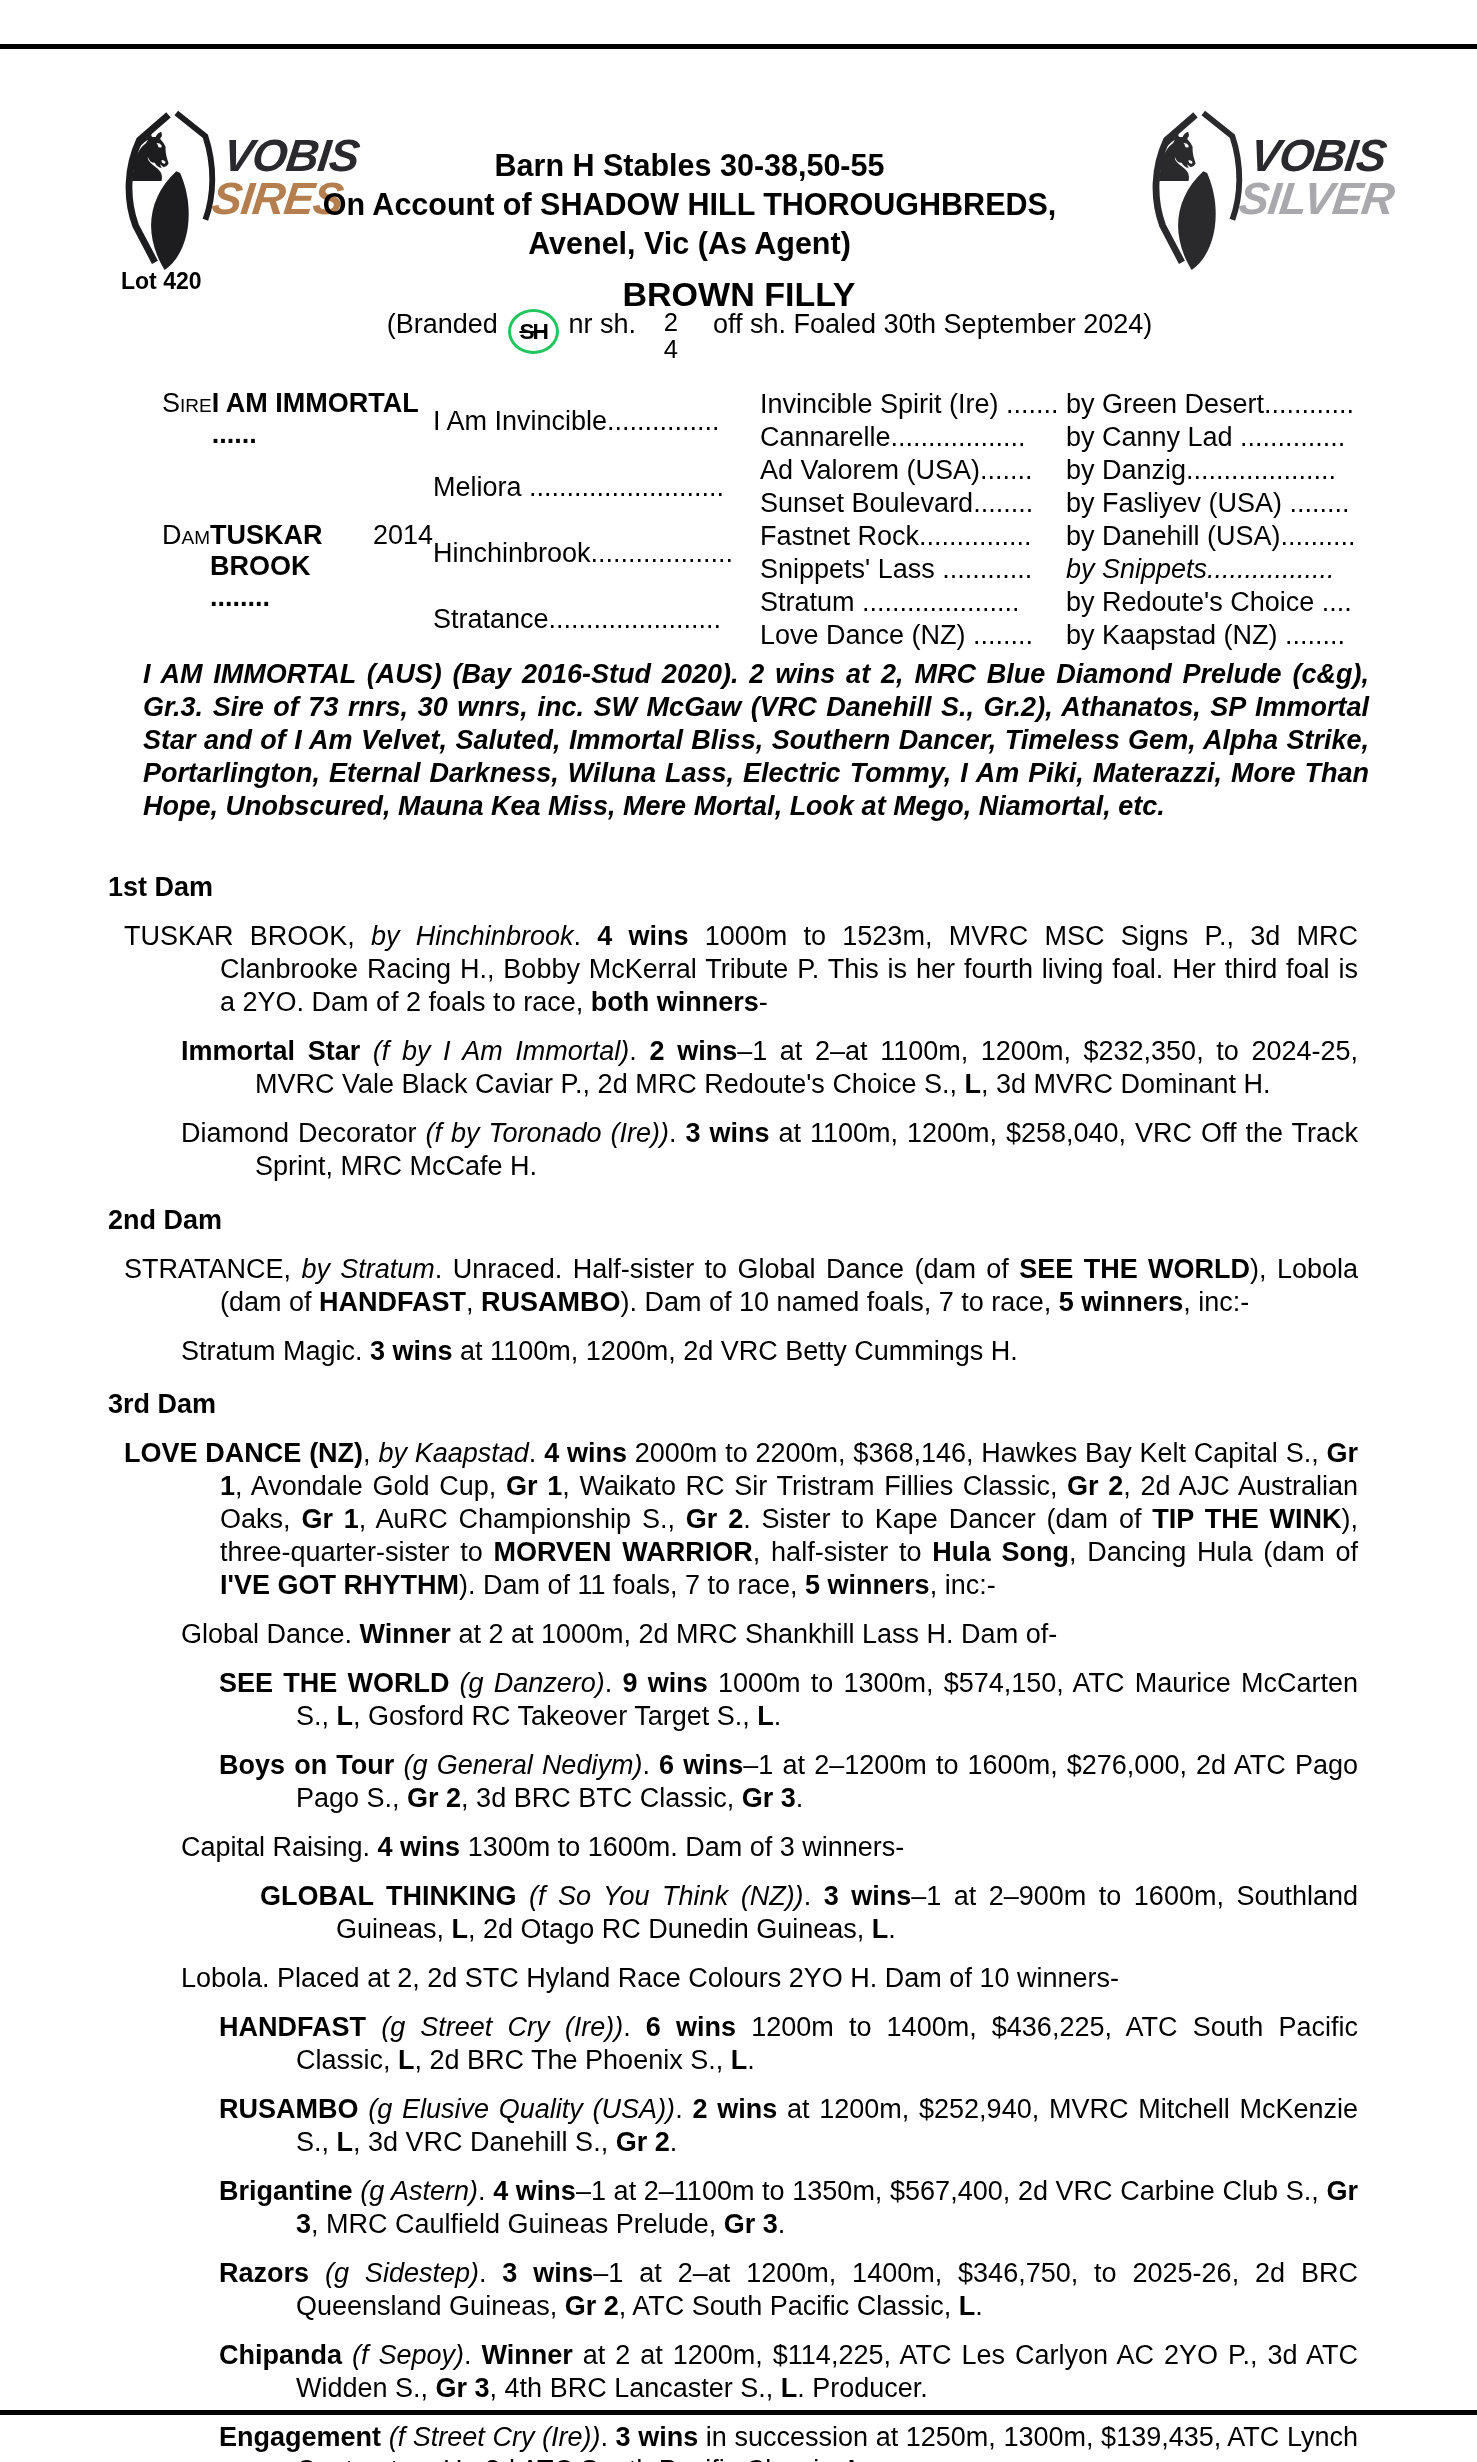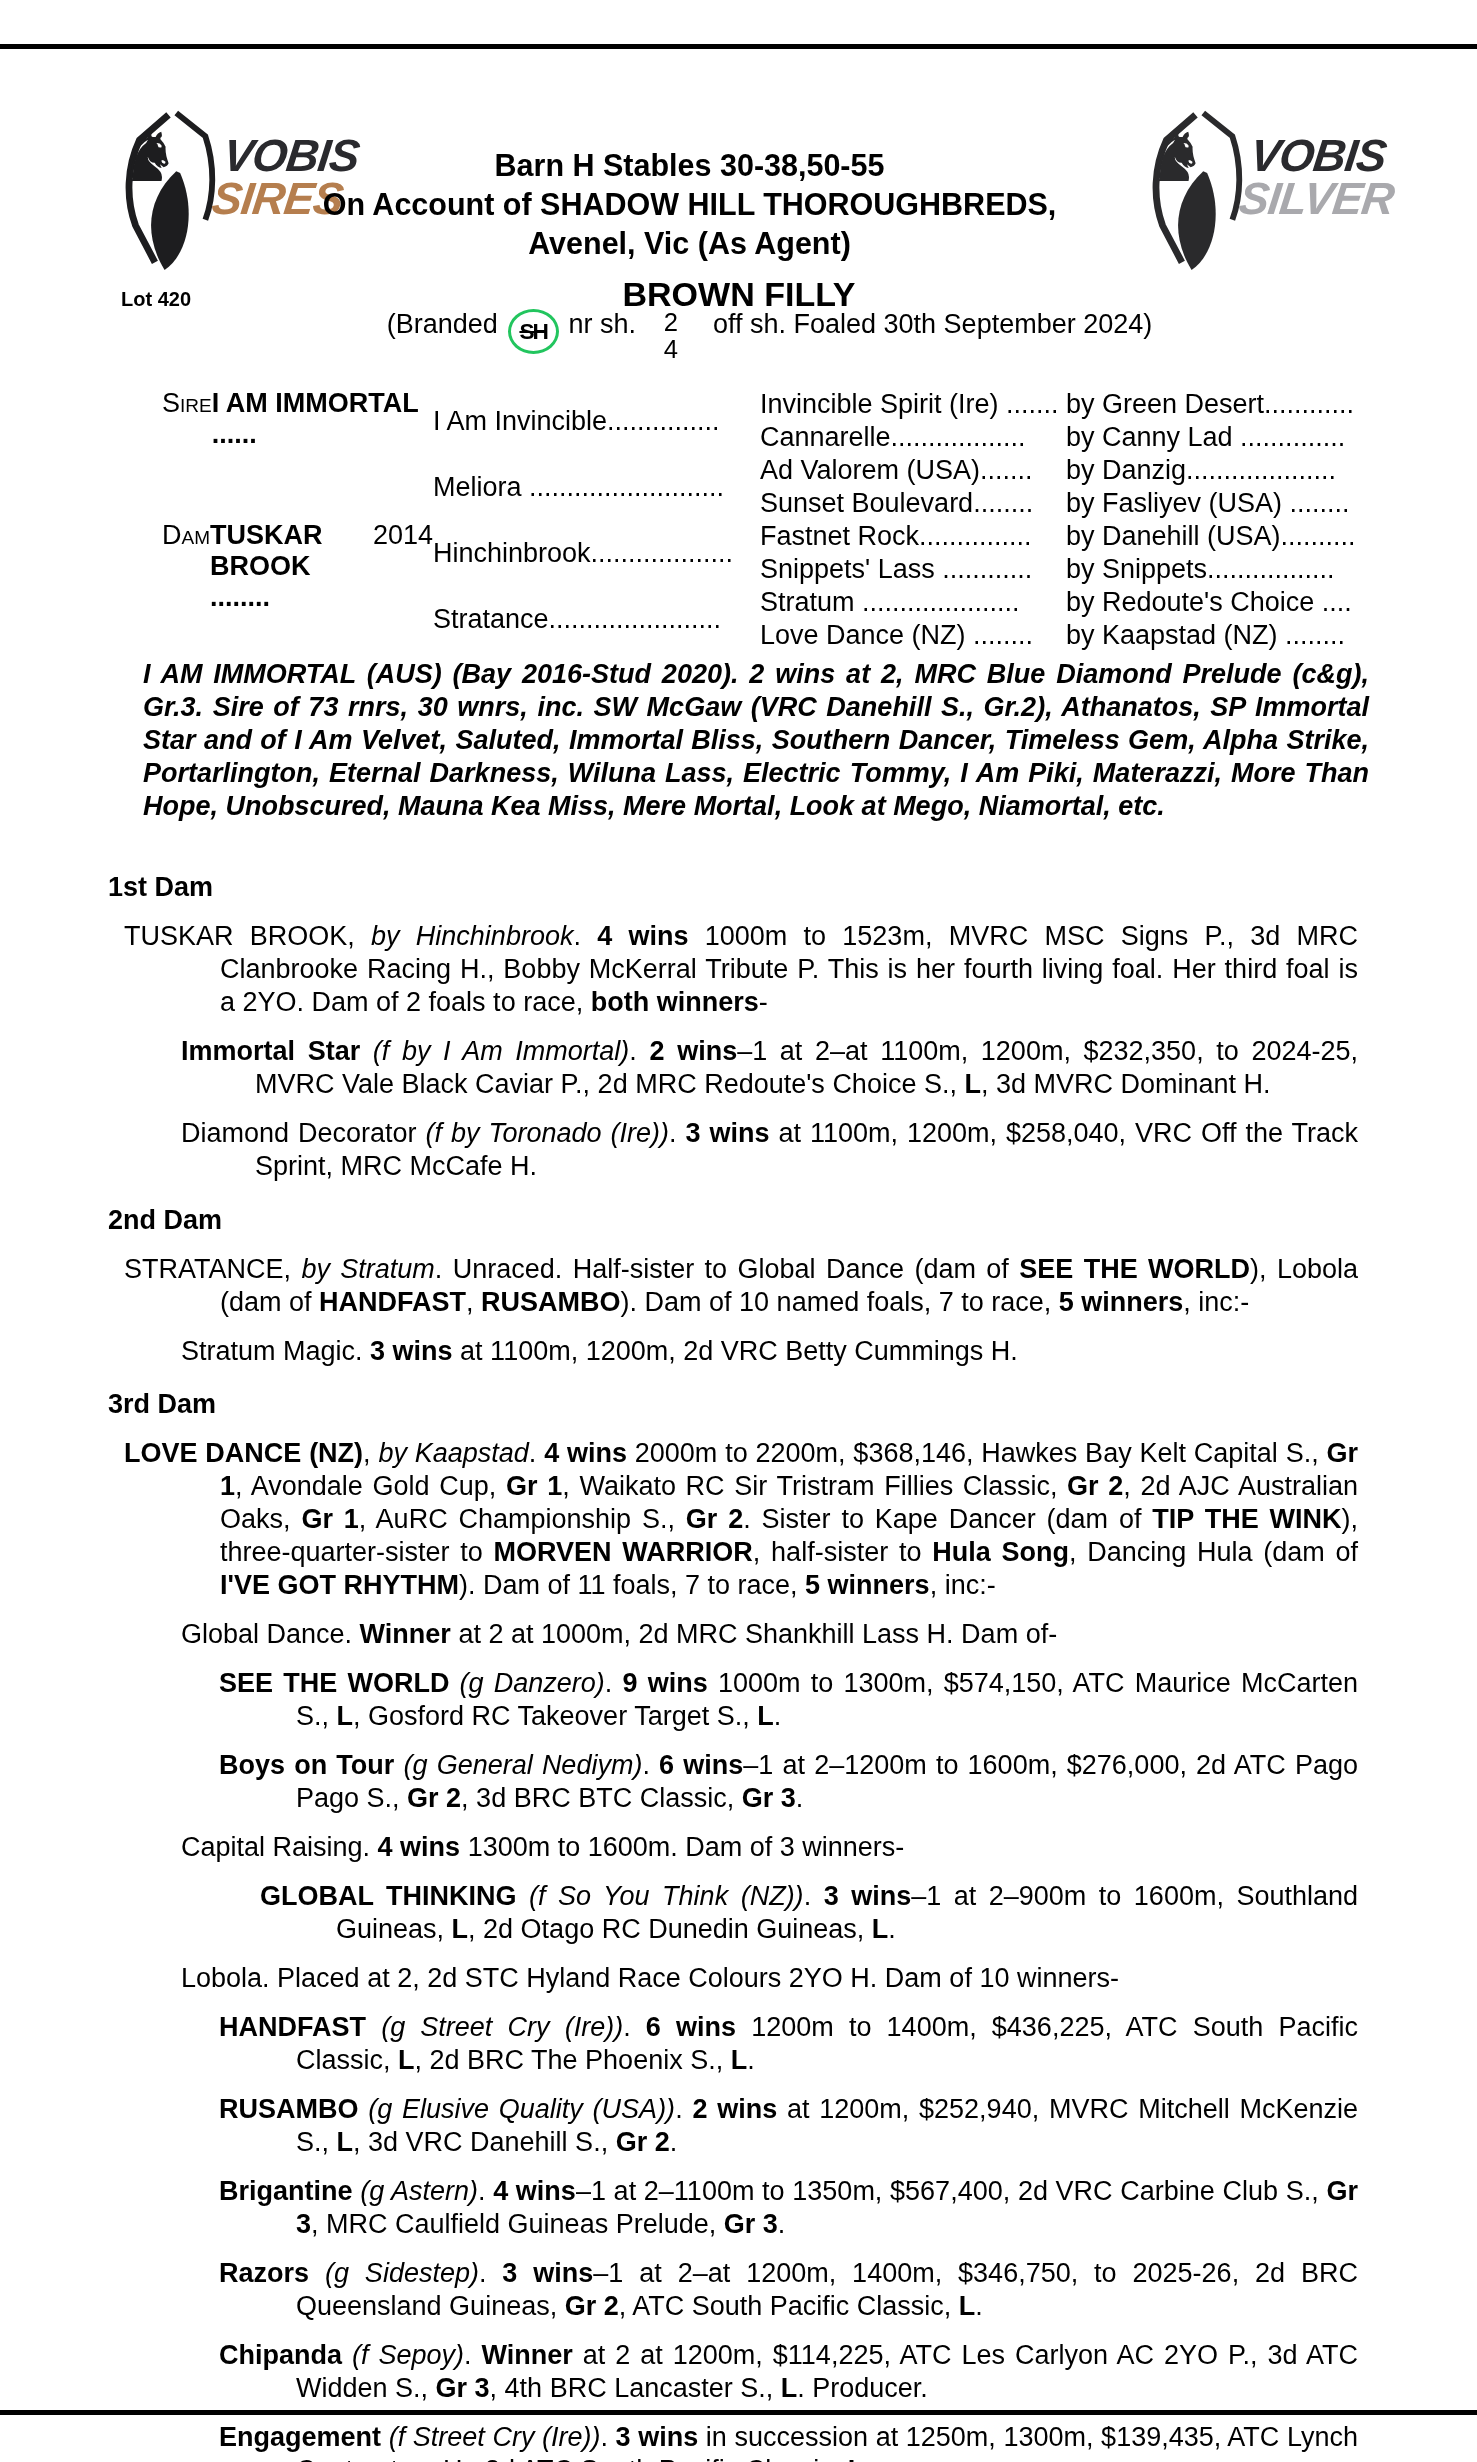--- a/index.html
+++ b/index.html
@@ -16,21 +16,21 @@
   .logo svg{display:block;}
   .logo-words{margin-left:3.9px;margin-top:25.6px;transform:skewX(-7deg);}
   .logo-word{font-weight:bold;font-style:italic;font-size:45px;line-height:43px;
              letter-spacing:-1px;color:#2a2a2e;}
   .logo-word.accent-sires{color:#b57e4e;margin-left:-5.9px;}
   .logo-word.accent-silver{color:#a9a9ad;margin-left:-5.9px;}
 
   
   .header-block{position:absolute;left:0;top:146px;width:1379px;text-align:center;
                 font-weight:bold;font-size:30.5px;line-height:39px;}
-  .lot-number{position:absolute;left:121px;top:268px;font-weight:bold;font-size:20px;margin-top:20px;}
+  .lot-number{position:absolute;left:121px;top:268px;font-weight:bold;font-size:23px;}
   .page-title{position:absolute;left:0;right:0;top:266px;text-align:center;
               font-weight:bold;font-size:34px;margin-top:9px;}
   .branded-line{position:absolute;left:0;right:0;top:309px;display:flex;
                 justify-content:center;align-items:flex-start;font-size:27px;
                 padding-left:61px;}
   .brand-mark{display:inline-flex;align-items:center;justify-content:center;
               width:45px;height:39px;border:3px solid #22c55e;border-radius:50%;
               font-weight:bold;font-size:22.7px;letter-spacing:-2px;
               text-decoration:line-through;margin:0 9.9px 5.9px 9.9px;}
   .fraction{display:inline-block;text-align:center;font-size:25.6px;line-height:26.6px;
@@ -145,21 +145,21 @@
     <div class="namecell" style="grid-column:4;grid-row:1;">by Green Desert............</div>
     <div class="namecell" style="grid-column:3;grid-row:2;">Cannarelle..................</div>
     <div class="namecell" style="grid-column:4;grid-row:2;">by Canny Lad ..............</div>
     <div class="namecell" style="grid-column:3;grid-row:3;">Ad Valorem (USA).......</div>
     <div class="namecell" style="grid-column:4;grid-row:3;">by Danzig....................</div>
     <div class="namecell" style="grid-column:3;grid-row:4;">Sunset Boulevard........</div>
     <div class="namecell" style="grid-column:4;grid-row:4;">by Fasliyev (USA) ........</div>
     <div class="namecell" style="grid-column:3;grid-row:5;">Fastnet Rock...............</div>
     <div class="namecell" style="grid-column:4;grid-row:5;">by Danehill (USA)..........</div>
     <div class="namecell" style="grid-column:3;grid-row:6;">Snippets' Lass ............</div>
-    <div class="namecell" style="grid-column:4;grid-row:6;">by Snippets.................</div>
+    <div class="namecell" style="grid-column:4;grid-row:6;font-style:italic;">by Snippets.................</div>
     <div class="namecell" style="grid-column:3;grid-row:7;">Stratum .....................</div>
     <div class="namecell" style="grid-column:4;grid-row:7;">by Redoute's Choice ....</div>
     <div class="namecell" style="grid-column:3;grid-row:8;">Love Dance (NZ) ........</div>
     <div class="namecell" style="grid-column:4;grid-row:8;">by Kaapstad (NZ) ........</div>
   </div>
 
   <div class="sire-summary">I AM IMMORTAL (AUS) (Bay 2016-Stud 2020). 2 wins at 2, MRC Blue Diamond Prelude (c&amp;g), Gr.3. Sire of 73 rnrs, 30 wnrs, inc. SW McGaw (VRC Danehill S., Gr.2), Athanatos, SP Immortal Star and of I Am Velvet, Saluted, Immortal Bliss, Southern Dancer, Timeless Gem, Alpha Strike, Portarlington, Eternal Darkness, Wiluna Lass, Electric Tommy, I Am Piki, Materazzi, More Than Hope, Unobscured, Mauna Kea Miss, Mere Mortal, Look at Mego, Niamortal, etc.</div>
 
   <div class="sections">
       <div class="sec-heading">1st Dam</div>

